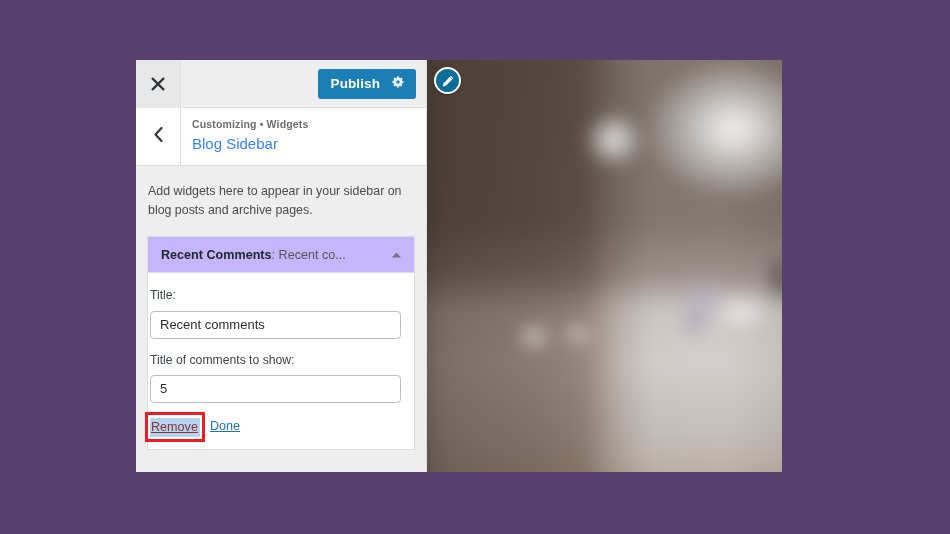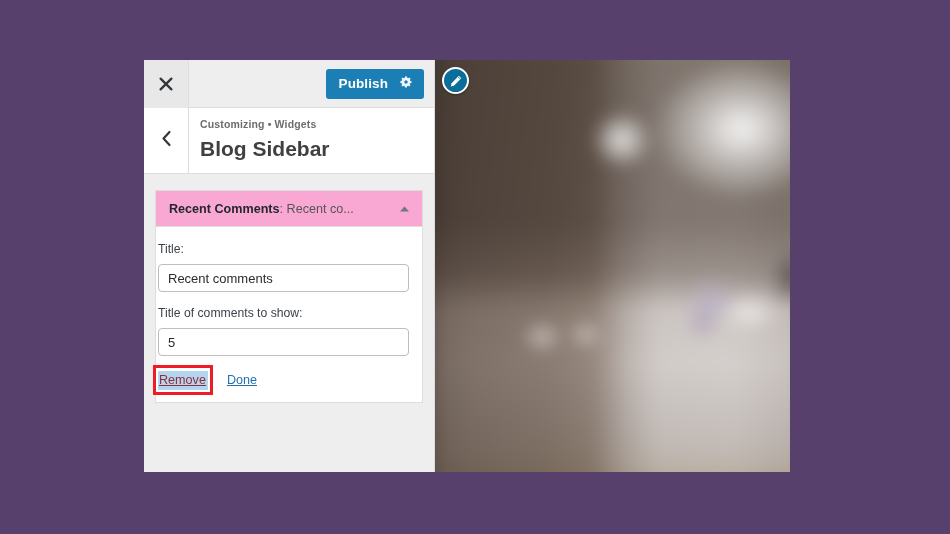--- a/index.html
+++ b/index.html
@@ -20,21 +20,21 @@
   #screen {
     position: absolute;
     left: 0; top: 0;
     width: 950px; height: 534px;
     background: #57406b;
   }
 
   
   #customizer-window {
     position: absolute;
-    left: 144px;
+    left: 136px;
     top: 60px;
     width: 646px;
     height: 412px;
     display: flex;
     background: #fff;
     overflow: hidden;
   }
 
   
   #control-panel {
@@ -120,23 +120,23 @@
   }
   #breadcrumb {
     font-size: 10.5px;
     font-weight: bold;
     color: #6d6d6d;
     letter-spacing: .15px;
     line-height: 1.3;
     white-space: nowrap;
   }
   #section-title {
-    font-size: 21px;
-    color: #404040;
-    font-weight: bold;
+    font-size: 15px;
+    color: #3b82f6;
+    font-weight: normal;
     line-height: 1.5;
     margin-top: 1px;
     white-space: nowrap;
   }
 
   
   #panel-body {
     flex: 1 1 auto;
     background: #eeeeee;
     padding: 16px 11px 0 11px;
@@ -158,21 +158,21 @@
     border: 1px solid #dddddd;
   }
 
   #widget-header {
     height: 36px;
     display: flex;
     align-items: center;
     padding: 0 11px 0 13px;
     border-bottom: 1px solid #dddddd;
     cursor: pointer;
-    background: #f9a8d4;
+    background: #c4b5fd;
     gap: 23px;
   }
   #widget-title-wrap {
     flex: 1 1 auto;
     font-size: 12.6px;
     color: #555;
     white-space: nowrap;
     overflow: hidden;
     text-overflow: ellipsis;
   }
@@ -214,21 +214,20 @@
     font-family: "Liberation Sans", sans-serif;
     outline: none;
     display: block;
   }
   .field-group { margin-bottom: 13px; }
   .field-group:last-of-type { margin-bottom: 10px; }
 
   #widget-actions {
     display: flex;
     align-items: center;
-    gap: 9px;
     padding-top: 1px;
     position: relative;
   }
 
   
   #remove-wrapper {
     position: relative;
     display: inline-block;
   }
   #remove-link {
@@ -375,20 +374,21 @@
         </div>
 
         <div id="header-text">
           <div id="breadcrumb">Customizing • Widgets</div>
           <div id="section-title">Blog Sidebar</div>
         </div>
       </div>
 
       <div id="panel-body">
 
+        <div id="sidebar-description">Add widgets here to appear in your sidebar on blog posts and archive pages.</div>
 
         <div id="widget-card">
 
           <div id="widget-header">
             <div id="widget-title-wrap"><span id="widget-name">Recent Comments</span><span id="widget-instance">: Recent co...</span></div>
             <span id="widget-toggle-icon">
               <svg width="11" height="8" viewBox="0 0 11 8" aria-hidden="true">
                 <path d="M5.5 1.4 L10 6.6 L1 6.6 Z" fill="#72777c"></path>
               </svg>
             </span>

